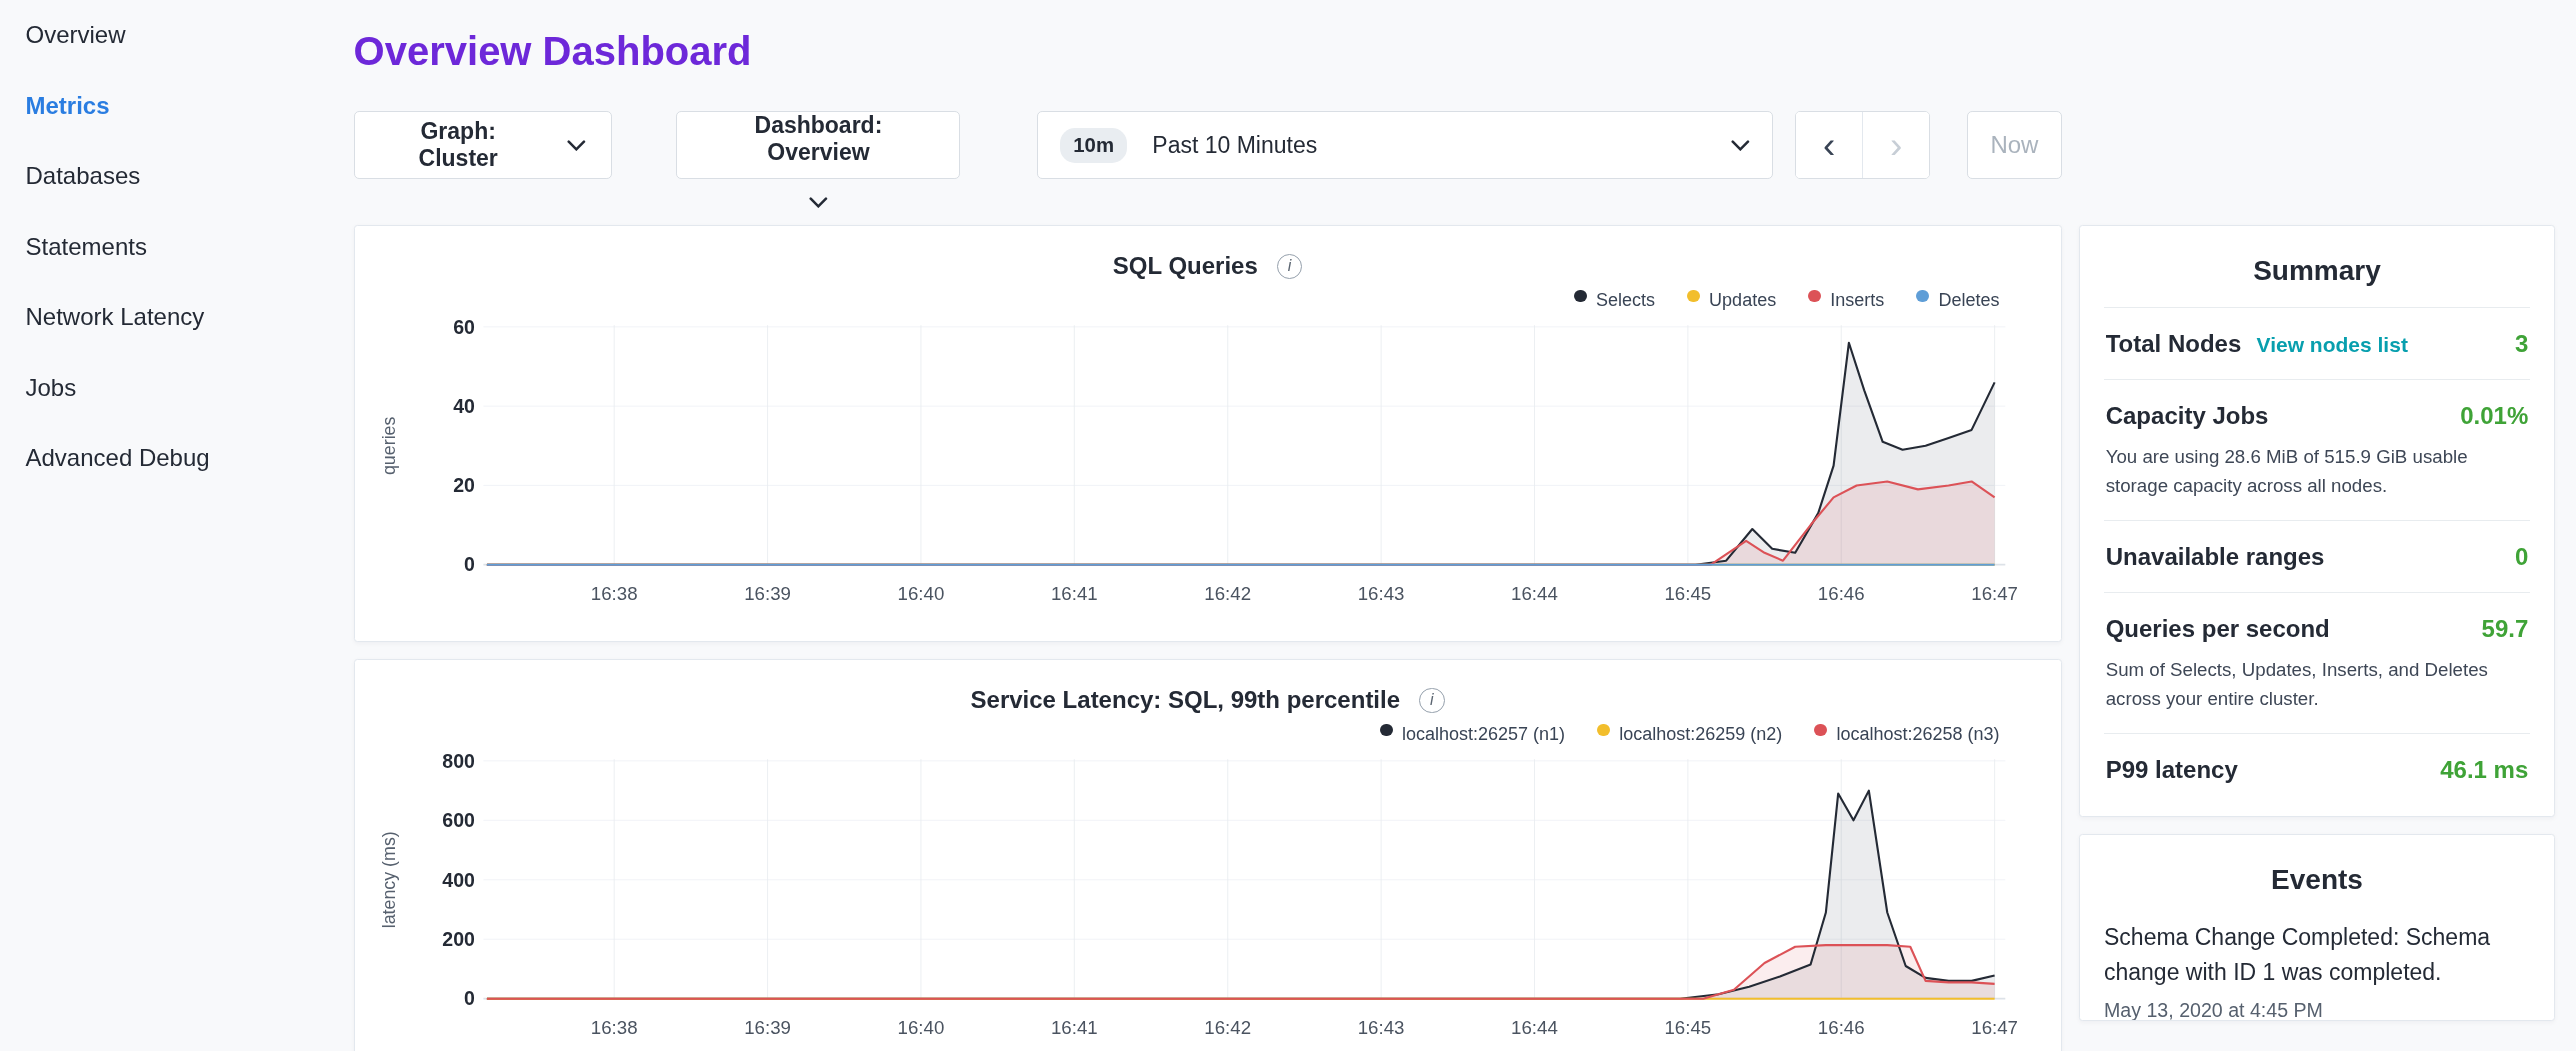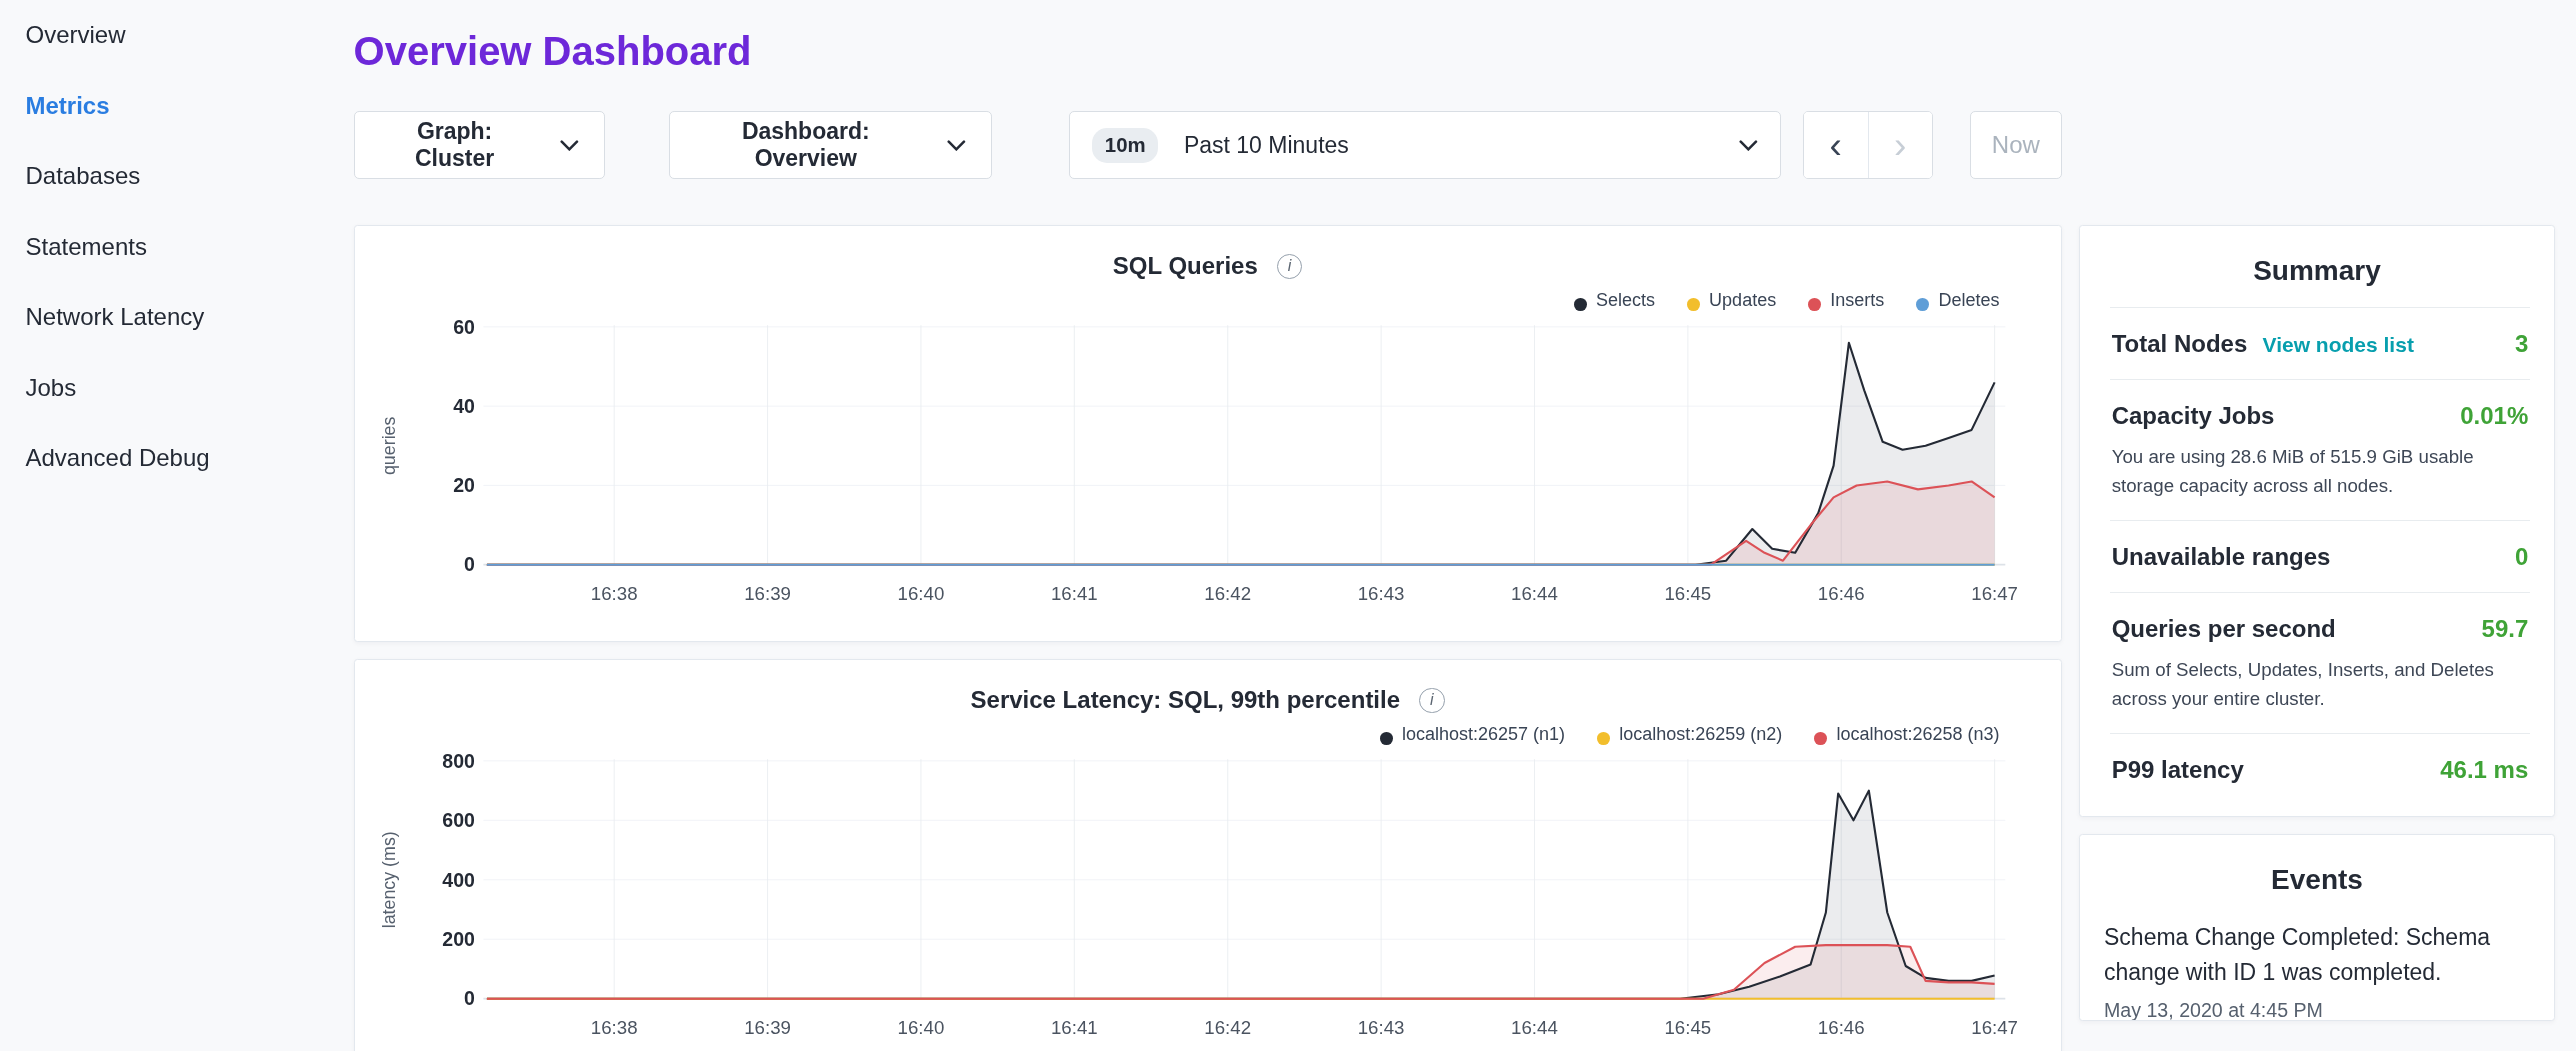--- a/index.html
+++ b/index.html
@@ -18,21 +18,21 @@
   .sidebar li.active { color:#2a7de1; font-weight:700; }
 
   
   .main { flex:1; min-width:0; padding:0 0 0 13.6px; }
   h1.page-title { font-size:40px; font-weight:700; margin:29px 0 0; color:#6d28d9; }
 
   .controls { display:flex; align-items:stretch; height:68px; margin-top:37px; }
   .btn { background:#fff; border:0.9px solid #d9dee4; border-radius:5.1px; cursor:pointer;
          font-family:"Liberation Sans", sans-serif; color:#242a35; }
   .dd { display:flex; align-items:center; gap:31px; padding:0 25.5px; font-size:23px; font-weight:600; }
-  .dd + .dd { margin-left:64px; }
+  .dd + .dd { margin-left:64px;flex-direction:column; }
   .chev { flex:none; }
   .time-dd { display:flex; align-items:center; width:752px; margin-left:77px; padding:0 22px; }
   .time-badge { background:#e9edf1; border-radius:15px; padding:6px 12.8px; font-size:20.4px; font-weight:700; margin-right:25.5px; }
   .time-label { font-size:23px; font-weight:400; flex:1; text-align:left; }
   .pager { display:flex; margin-left:22px; background:#fff; border:0.9px solid #d9dee4; border-radius:5.1px; overflow:hidden; }
   .pager button { width:68px; border:none; background:#fff; font-size:37px; line-height:37px; cursor:pointer; padding:0; font-family:"Liberation Sans", sans-serif; }
   .pager button + button { border-left:0.9px solid #e3e8ee; }
   .pager .prev { color:#394455; }
   .pager .next { color:#c7ced6; cursor:default; }
   .now-btn { margin-left:37px; width:97px; font-size:24px; color:#aab3bd; }
@@ -41,32 +41,32 @@
   .card { background:#fff; border:0.9px solid #e3e8ee; border-radius:3.4px; box-shadow:0 1.7px 4.3px rgba(20,30,50,0.04); }
 
   .charts { width:1708px; margin-top:46px; }
   .chart-card { height:417px; padding-top:22px; margin-bottom:17px; }
   .chart-title-row { text-align:center; height:36px; line-height:36px; }
   .chart-title { font-size:24px; font-weight:700; vertical-align:middle; }
   .info-icon { display:inline-flex; width:25.5px; height:25.5px; border:1.7px solid #95a0ac; border-radius:50%;
                align-items:center; justify-content:center; margin-left:15.3px; vertical-align:middle;
                font-size:16px; font-style:italic; font-weight:400; color:#5b6571; cursor:pointer; }
   .legend { display:flex; justify-content:flex-end; align-items:center; gap:32px; padding-right:61px; margin-top:3.4px; height:25.5px; }
-  .legend-item { display:inline-flex; align-items:flex-end; font-size:18px; color:#394455; cursor:pointer; }
+  .legend-item { display:inline-flex; align-items:flex-start; font-size:18px; color:#394455; cursor:pointer; }
   .legend-item .dot { width:12.8px; height:12.8px; border-radius:50%; margin-right:9.4px; }
   svg.chart { display:block; width:1704px; height:293px; margin-top:1.7px; }
   .ytick { font-family:"Liberation Sans", sans-serif; font-size:23px; font-weight:700; fill:#242a35; }
   .xtick { font-family:"Liberation Sans", sans-serif; font-size:22px; fill:#4a5360; }
   .axislabel { font-family:"Liberation Sans", sans-serif; font-size:21px; fill:#56606e; }
 
   
   .rightcol { flex:none; width:476px; margin:225px 21px 0 17px; }
   .panel-title { text-align:center; font-size:28px; font-weight:700; padding:29px 0 20.4px; margin:0; }
   .summary-card { padding:0 24px 12px; }
-  .srow { padding:22px 1.7px 20.4px; border-top:0.9px solid #e8ecef;margin-left:6px; }
+  .srow { padding:22px 1.7px 20.4px; border-top:0.9px solid #e8ecef; }
   .srow-top { display:flex; align-items:baseline; }
   .srow-label { font-size:24px; font-weight:700; }
   .srow-link { font-size:21px; font-weight:600; color:#089fae; margin-left:15.3px; cursor:pointer; }
   .srow-value { margin-left:auto; font-size:24px; font-weight:700; color:#3fa337; white-space:nowrap; }
   .srow-desc { font-size:18.7px; line-height:29px; color:#3e4756; margin:12px 0 0; }
 
   .events-card { margin-top:17px; padding:0 24px 25.5px; height:187px; overflow:hidden; }
   .event-text { font-size:23px; line-height:35px; margin:3.4px 0 0; }
   .event-time { font-size:19.6px; color:#56606e; margin:8.5px 0 0; }
 </style>

